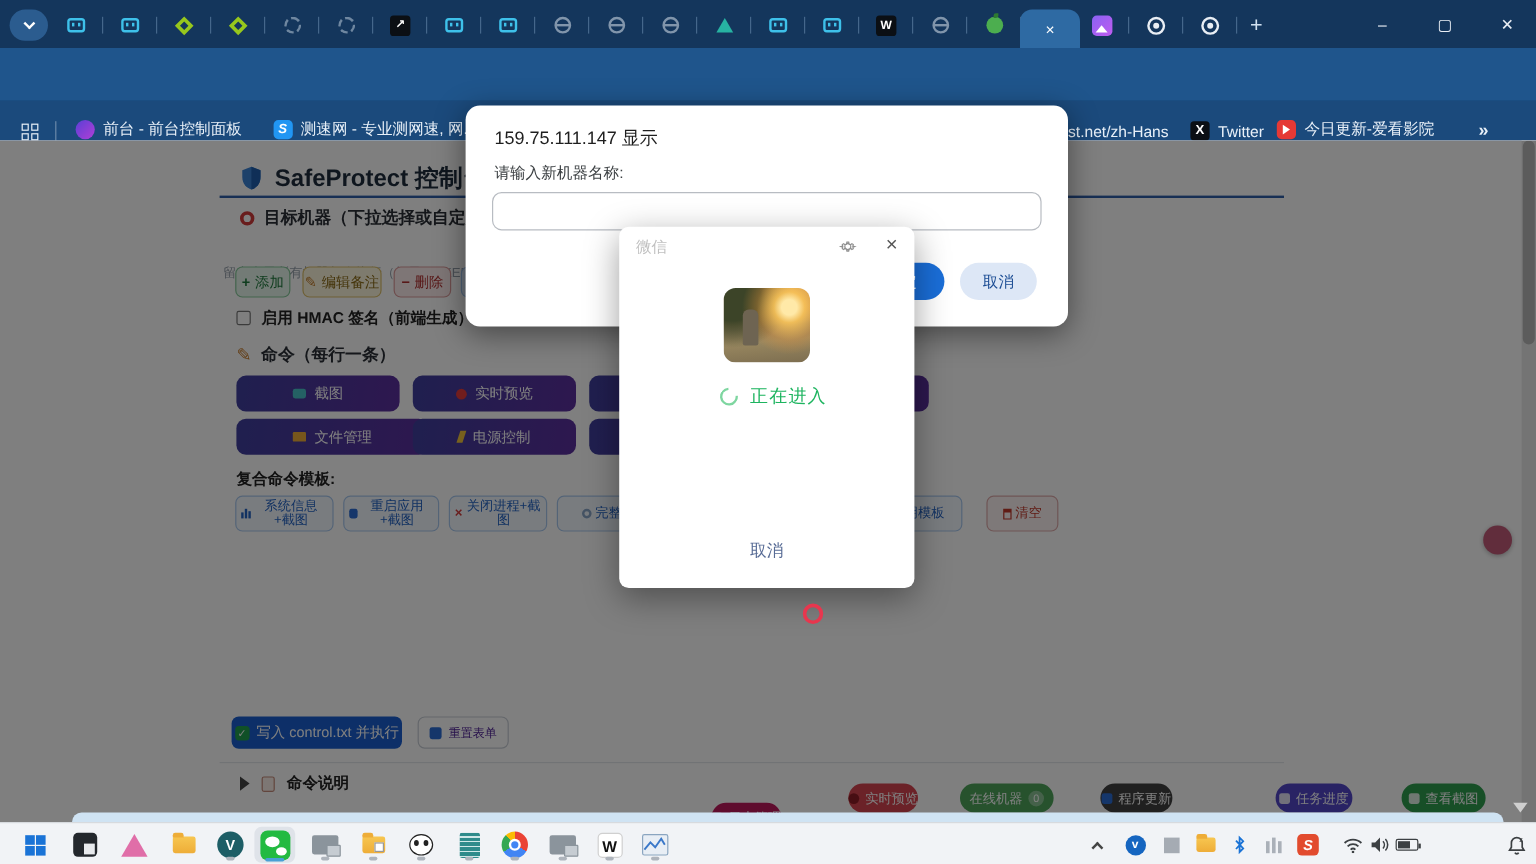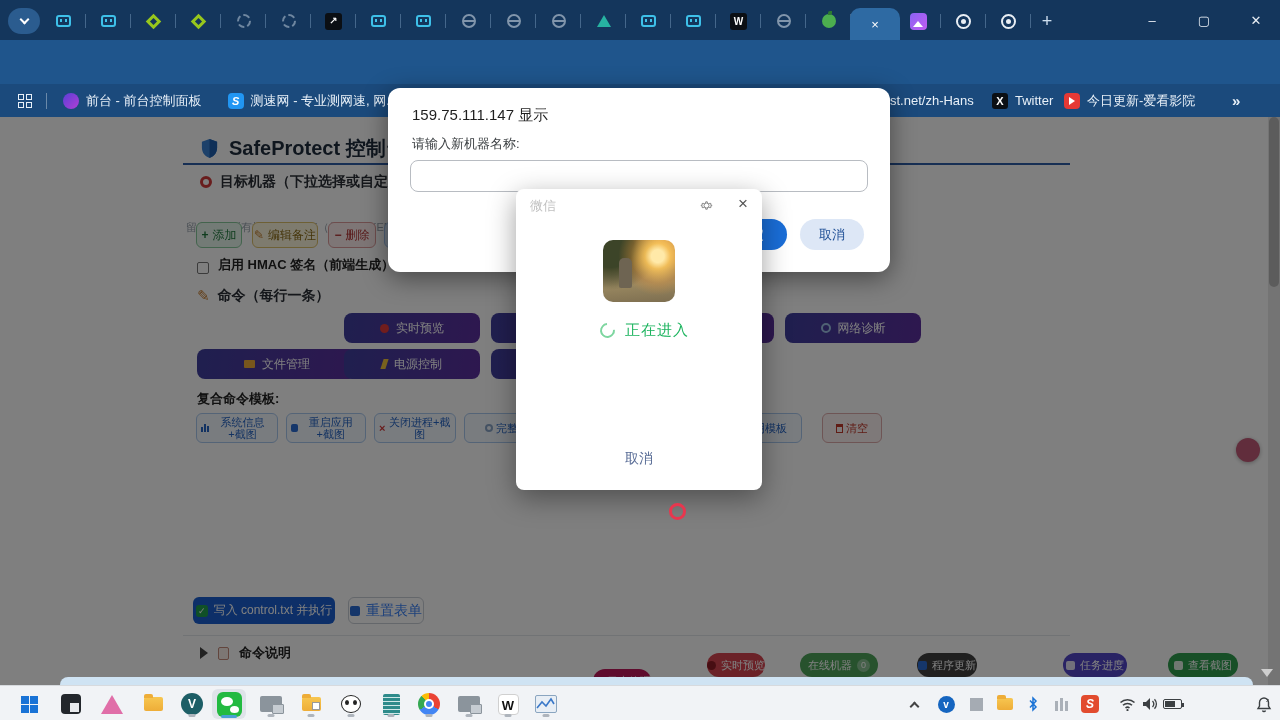--- a/index.html
+++ b/index.html
@@ -37,21 +37,21 @@
   .navbtn{top:50px;width:30px;height:26px;color:#fff;font-size:17px;text-align:center;line-height:24px}
   .urlbar{left:138px;top:47px;width:740px;height:30px;border-radius:15px;background:#153c66;display:flex;align-items:center;color:#fff}
   .secchip{display:flex;align-items:center;gap:5px;background:#29577f;border-radius:12px;height:24px;padding:0 10px;margin-left:6px;font-size:12px;color:#dbe6f2}
   .warn{width:0;height:0;border-left:5px solid transparent;border-right:5px solid transparent;border-bottom:9px solid #dbe6f2;position:relative}
   .urltext{font-size:14px;margin-left:10px;white-space:nowrap}
   .urlpath{color:#b6c9dd}
   .extsq{top:52px;width:22px;height:22px;border-radius:4px}
   .pill{left:1174px;top:49px;width:92px;height:27px;border-radius:14px;background:#fff;color:#1e4976;font-size:12px;font-weight:bold;display:flex;align-items:center;justify-content:center;gap:6px}
   .vdots{display:inline-block;width:3px;height:13px;background:radial-gradient(circle,#1e4976 1.4px,transparent 1.5px) center/3px 4.6px repeat-y}
   
-  .bmbar{left:0;top:84px;width:1280px;height:33px;background:#1b4a7c;display:flex;align-items:center;color:#e8f0f8;font-size:13px}
+  .bmbar{left:0;top:84px;width:1280px;height:33px;background:#1b4a7c;display:flex;align-items:flex-end;color:#e8f0f8;font-size:13px}
   .bm{display:flex;align-items:center;gap:7px;margin-right:26px;white-space:nowrap}
   
   .page{left:0;top:117px;width:1280px;height:568px;background:#ffffff;overflow:hidden}
   .dim{position:absolute;inset:0;background:rgba(0,0,0,.5);z-index:5}
   .ptitle{font-size:20px;font-weight:bold;color:#1f2d3d}
   .hline{background:#2f5fa8;height:2px}
   .h2{font-size:14px;font-weight:bold;color:#2a2f36;display:flex;align-items:center;gap:8px}
   .selbox{border:1px solid #c9ced6;border-radius:6px;background:#fff;display:flex;align-items:center;font-size:13px;color:#333;padding:0 14px}
   .hint{font-size:11px;color:#97a1ac;white-space:nowrap}
   .mbtn{height:26px;border-radius:6px;font-size:12px;display:flex;align-items:center;justify-content:center;gap:4px;border:1px solid}
@@ -271,43 +271,43 @@
     <div class="abs mbtn" style="left:252px;top:105px;width:66px;background:#fdf6dd;border-color:#ddc06a;color:#8a6a14">
         <span style="color:#c07b28">✎</span>
         <span>编辑备注</span>
       </div>
     <div class="abs mbtn" style="left:328px;top:105px;width:48px;background:#fdecec;border-color:#dc9b9b;color:#b03030">
         <b>−</b>
         <span>删除</span>
       </div>
     <div class="abs mbtn" style="left:384px;top:105px;width:52px;background:#ddeafc;border-color:#9ec3ee;color:#2b6cb8"></div>
 
-    <div class="abs" style="left:197px;top:139px;display:flex;align-items:flex-end;gap:9px">
+    <div class="abs" style="left:197px;top:139px;display:flex;align-items:center;gap:9px">
       <span style="width:12px;height:12px;border:1.5px solid #777;border-radius:2px;background:#fff"></span>
       <span style="font-size:13px;font-weight:bold;color:#222">启用 HMAC 签名（前端生成）</span>
     </div>
 
     <div class="abs h2" style="left:197px;top:170px">
       <span style="color:#c77d2e;font-size:15px">✎</span>
       <span>命令（每行一条）</span>
     </div>
 
+    <div class="abs cbtn" style="left:197px;top:196px;width:136px;height:30px">
+        <span style="width:11px;height:8px;border-radius:2px;background:#49c3c9"></span>
+        <span>截图</span>
+      </div>
     <div class="abs cbtn" style="left:344px;top:196px;width:136px;height:30px">
         <span style="width:9px;height:9px;border-radius:50%;background:#e23a3a"></span>
         <span>实时预览</span>
       </div>
     <div class="abs cbtn" style="left:491px;top:196px;width:136px;height:30px">
         <span></span>
       </div>
     <div class="abs cbtn" style="left:638px;top:196px;width:136px;height:30px">
         <span></span>
-      </div>
-    <div class="abs cbtn" style="left:785px;top:196px;width:136px;height:30px">
-        <span style="width:10px;height:10px;border-radius:50%;border:2px solid #9fc3e8"></span>
-        <span>网络诊断</span>
       </div>
 
     <div class="abs cbtn" style="left:197px;top:232px;width:160px;height:30px">
         <span style="width:11px;height:8px;background:#eead38;border-radius:1px"></span>
         <span>文件管理</span>
       </div>
     <div class="abs cbtn" style="left:344px;top:232px;width:136px;height:30px">
         <span style="width:5px;height:10px;background:#f0c33c;transform:skewX(-18deg)"></span>
         <span>电源控制</span>
       </div>
@@ -342,21 +342,21 @@
     <div class="abs tbtn" style="left:822px;top:296px;width:60px;height:30px;background:#fdf2f2;border-color:#ddaaaa;color:#c0392b">
         <span style="width:7px;height:9px;border:1.5px solid #c0392b;border-top-width:3px"></span>
         <span>清空</span>
       </div>
 
 
     <div class="abs" style="left:193px;top:480px;width:142px;height:27px;border-radius:6px;background:#1a5fd0;color:#fff;font-size:12px;display:flex;align-items:center;justify-content:center;gap:6px">
       <span style="width:12px;height:12px;background:#21a14e;border-radius:3px;color:#fff;font-size:9px;line-height:12px;text-align:center">✓</span>
       <span>写入 control.txt 并执行</span>
     </div>
-    <div class="abs" style="left:348px;top:480px;width:76px;height:27px;border-radius:6px;background:#fff;border:1px solid #c9ced6;color:#3b82f6;font-size:14px;display:flex;align-items:center;justify-content:center;gap:6px">
+    <div class="abs" style="left:348px;top:480px;width:76px;height:27px;border-radius:6px;background:#fff;border:1px solid #c9ced6;color:#4c1d95;font-size:10px;display:flex;align-items:center;justify-content:center;gap:6px">
       <span style="width:10px;height:10px;background:#2b6cd4;border-radius:2px"></span>
       <span>重置表单</span>
     </div>
 
     <div class="abs" style="left:183px;top:518px;width:887px;height:1px;background:#e3e6ea"></div>
 
     <div class="abs" style="left:200px;top:527px;display:flex;align-items:center;gap:10px">
       <span style="border-top:6px solid transparent;border-bottom:6px solid transparent;border-left:8px solid #444"></span>
       <span style="width:11px;height:13px;border:1.5px solid #c48a7a;border-radius:2px;background:#fbeee8"></span>
       <span style="font-size:13px;font-weight:bold;color:#222">命令说明</span>

